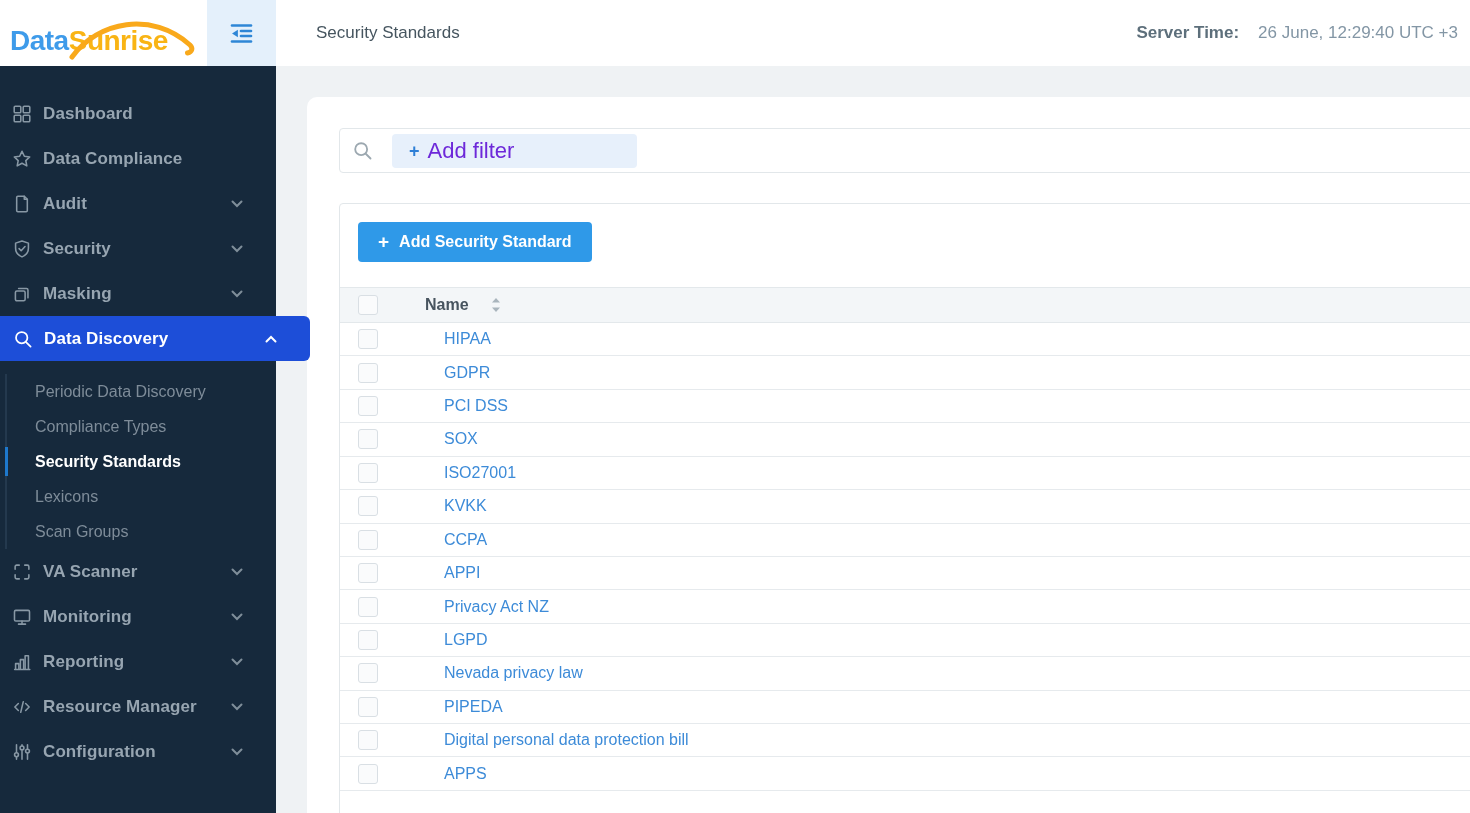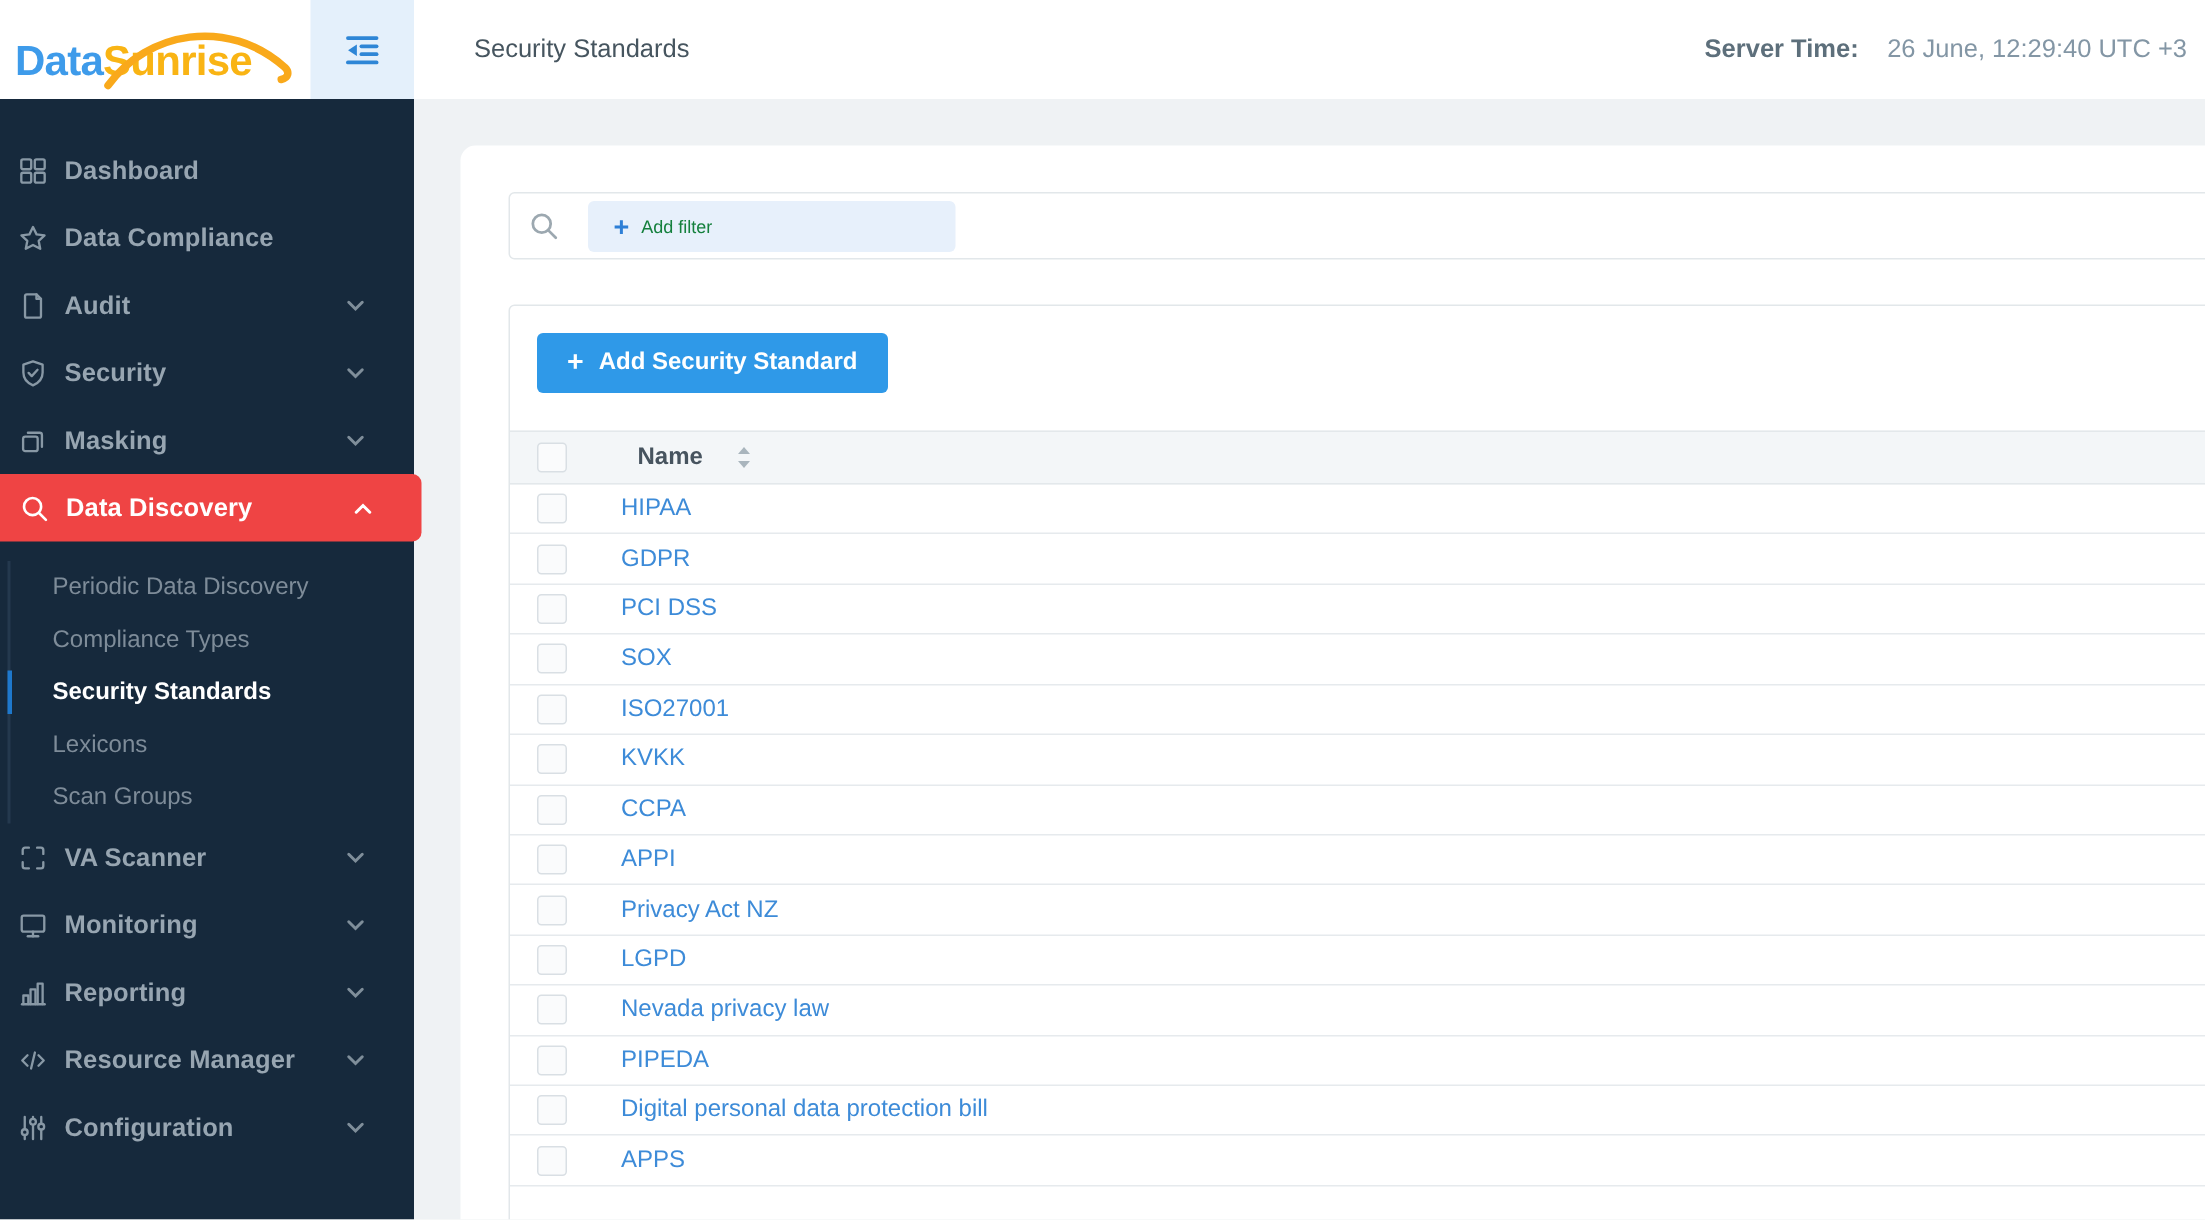--- a/index.html
+++ b/index.html
@@ -25,55 +25,55 @@
   .server-time .val { font-size:17px; color:#8396A5; }
 
   
   .sidebar { position:absolute; left:0; top:66px; bottom:0; width:276px; background:#16293C; padding-top:25px; z-index:4; }
   .nav-item { position:relative; height:45px; display:flex; align-items:center; padding-left:10px;
     color:#97A5B1; cursor:pointer; }
   .nav-icon { width:24px; height:24px; margin-right:9px; color:#8898A5; display:flex; align-items:center; justify-content:center; flex:none; }
   .nav-label { font-size:17px; font-weight:700; letter-spacing:0.1px; white-space:nowrap; }
   .nav-chev { position:absolute; right:33px; top:50%; transform:translateY(-50%); color:#7F8E9A; display:flex; }
   .nav-chev.up { transform:translateY(-50%) rotate(180deg); }
-  .nav-item.active { background:#ef4444; width:281px; border-radius:0 6px 6px 0; color:#FFFFFF;padding-left:11px; }
+  .nav-item.active { background:#1d4ed8; width:310px; border-radius:0 6px 6px 0; color:#FFFFFF;padding-left:11px; }
   .nav-item.active .nav-icon, .nav-item.active .nav-chev { color:#FFFFFF; }
 
   .submenu { position:relative; padding-top:13px; }
   .submenu::before { content:""; position:absolute; left:5px; top:13px; bottom:0; width:2px; background:#24394E; }
   .sub-item { position:relative; height:35px; display:flex; align-items:center; padding-left:35px;
     font-size:16px; color:#7E8C99; cursor:pointer; white-space:nowrap; }
   .sub-item.active { color:#FFFFFF; font-weight:700; }
   .sub-item.active::before { content:""; position:absolute; left:5px; top:3px; bottom:3px; width:3px; background:#1E78CC; z-index:1; }
 
   
   .content { position:absolute; left:276px; top:66px; right:0; bottom:0; background:#EFF2F4; overflow:hidden; }
   .card { position:absolute; left:31px; top:31px; right:-15px; bottom:-15px; background:#FFFFFF;
     border-radius:10px; padding:31px 0 0 32px; }
 
   .filter-bar { height:45px; border:1px solid #E2E7EA; border-radius:4px; display:flex; align-items:center; padding-left:12px; }
   .search-icon { color:#9CA8B0; display:flex; margin-right:18px; }
   .filter-pill { width:245px; height:34px; background:#E7F0FB; border-radius:4px; display:flex; align-items:center;
     padding-left:17px; gap:8px; cursor:pointer; border:none; }
   .filter-pill .plus { color:#2E7FD6; font-weight:700; font-size:18px; line-height:1; }
-  .filter-pill .lbl { color:#15803d; font-size:12px; }
+  .filter-pill .lbl { color:#6d28d9; font-size:22px; }
 
   .tablebox { margin-top:30px; border:1px solid #E2E7EA; border-radius:4px 0 0 0; padding-top:18px; height:640px; }
   .add-btn { margin-left:18px; height:40px; background:#2F99E8; color:#FFFFFF; border:none; border-radius:4px;
     font-family:inherit; font-size:16px; font-weight:700; padding:0 20px; display:inline-flex; align-items:center; gap:10px; cursor:pointer; }
   .add-btn .plus { font-size:19px; font-weight:700; line-height:1; position:relative; top:-1px; }
 
   .thead { margin-top:25px; height:36px; background:#F3F6F8; border-top:1px solid #E3E8EB; border-bottom:1px solid #E3E8EB;
     display:flex; align-items:center; }
   .cb { width:20px; height:20px; border:1px solid #D9DFE4; background:#FAFBFC; border-radius:3px; margin-left:18px; flex:none; cursor:pointer; }
   .thead-label { margin-left:47px; font-size:16px; font-weight:700; color:#47545F; display:flex; align-items:center; gap:22px; }
   .sort-icon { display:flex; cursor:pointer; }
 
   .trow { height:33.43px; border-bottom:1px solid #E6EAED; display:flex; align-items:center; }
-  .row-link { margin-left:36px; color:#3D8BD8; font-size:16px; text-decoration:none; cursor:pointer; white-space:nowrap; }
+  .row-link { margin-left:66px; color:#3D8BD8; font-size:16px; text-decoration:none; cursor:pointer; white-space:nowrap; }
 </style>
 </head>
 <body>
 
 <div class="topbar">
   <div class="logo-wrap">
     <div class="logo-text">
       <svg class="logo-arc" width="134" height="46" viewBox="0 0 134 46" fill="none">
         <path d="M4 42 C 30 6, 84 -4, 122 30 c 3 3, 2.5 7, -2.5 8" stroke="#F9A91B" stroke-width="5" stroke-linecap="round"></path>
       </svg>

